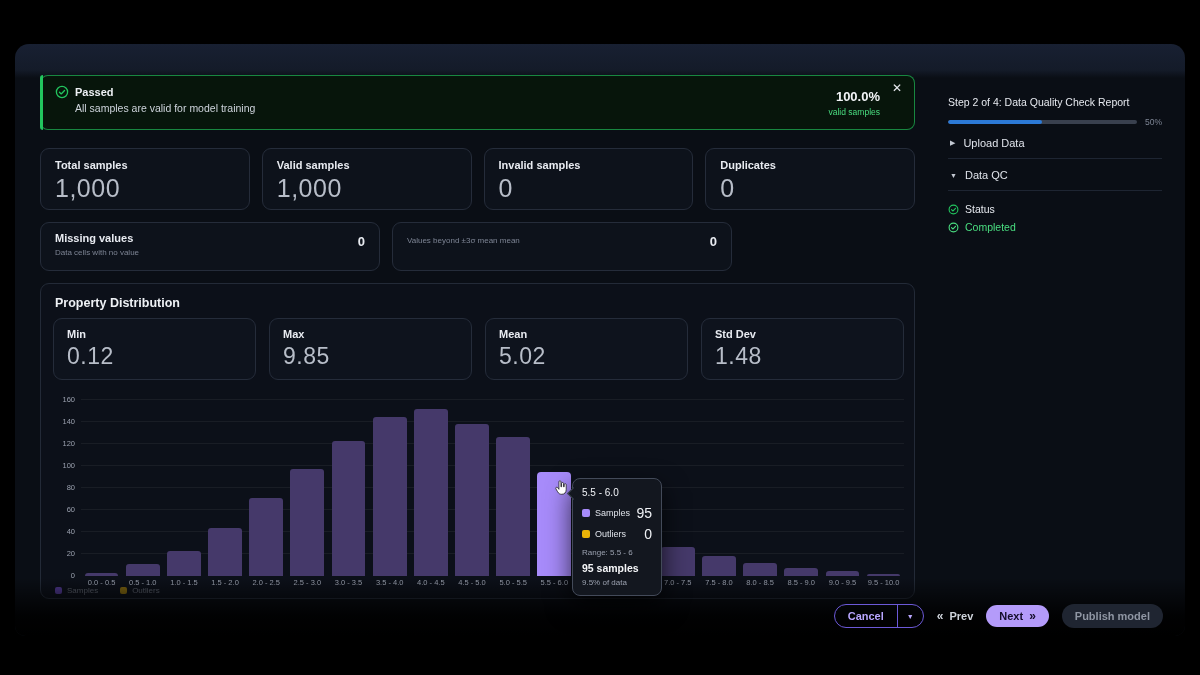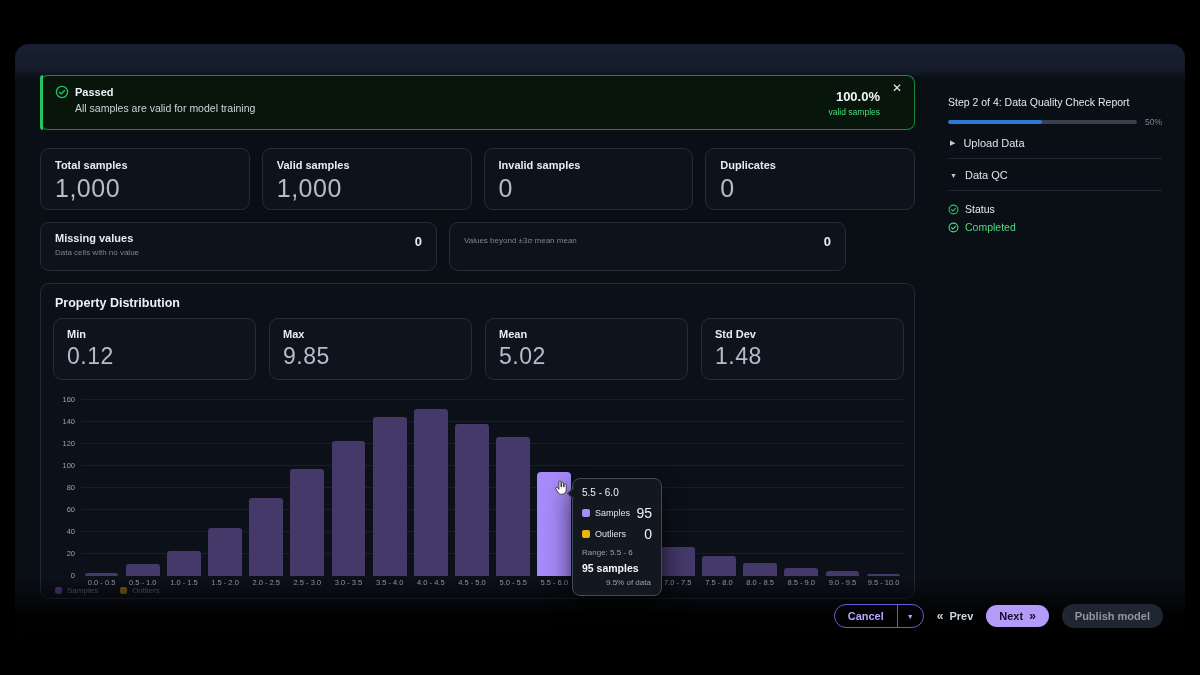--- a/index.html
+++ b/index.html
@@ -29,21 +29,21 @@
   .icon-check { width:14px; height:14px; display:inline-block; }
   .icon-check-sm { width:11px; height:11px; display:inline-block; }
 
   
   .row1 { position:absolute; left:25px; top:104px; width:875px; height:62px; display:flex; gap:12px; }
   .card { background:#0d121b; border:1px solid #252c3a; border-radius:9px; position:relative; }
   .row1 .card { flex:1; padding:10px 14px; }
   .stat-label { font-size:11px; font-weight:bold; color:#e8ebf1; }
   .stat-value { font-size:25px; font-weight:300; color:#b7bdc8; margin-top:3px; letter-spacing:.5px; }
 
-  .row2 { position:absolute; left:25px; top:178px; width:806px; height:49px; display:flex; gap:12px;justify-content:flex-end; }
+  .row2 { position:absolute; left:25px; top:178px; width:692px; height:49px; display:flex; gap:12px;justify-content:flex-end; }
   .row2 .card { flex:1; padding:9px 14px; }
   .wide-sub { font-size:8px; color:#7d8494; margin-top:4px; }
   .wide-value { position:absolute; right:14px; top:11px; font-size:13px; font-weight:bold; color:#e8ebf1; }
 
   
   .dist { position:absolute; left:25px; top:239px; width:875px; height:316px;
     background:#0c1019; border:1px solid #232a37; border-radius:9px; }
   .dist-title { position:absolute; left:14px; top:12px; font-size:12.5px; font-weight:bold; color:#eef1f5; }
   .dist-stats { position:absolute; left:12px; top:34px; width:851px; height:62px; display:flex; gap:13px; }
   .dist-stats .card { flex:1; padding:9px 13px; background:#0e131d; }
@@ -72,21 +72,21 @@
   .tooltip::before { content:''; position:absolute; left:-4.5px; top:10px; width:8px; height:8px;
     background:#13171f; border-left:1px solid #434a59; border-bottom:1px solid #434a59;
     transform:rotate(45deg); }
   .tt-title { font-size:10px; color:#f0f2f6; margin-bottom:7px; }
   .tt-row { display:flex; align-items:center; gap:5px; margin-bottom:5px; }
   .tt-row .swatch { width:8px; height:8px; }
   .tt-label { font-size:9px; color:#dfe3ea; flex:1; }
   .tt-val { font-size:14px; color:#f0f2f6; }
   .tt-range { font-size:8px; color:#9aa0ae; margin-top:6px; }
   .tt-samples { font-size:10.5px; font-weight:bold; color:#f5f6f8; margin-top:5px; }
-  .tt-pct { font-size:8px; color:#9aa0ae; margin-top:4px;margin-left:24px; }
+  .tt-pct { font-size:8px; color:#9aa0ae; margin-top:4px; }
   .cursor-hand { position:absolute; left:553px; top:479px; width:17px; height:17px; z-index:21; }
 
   
   .sidebar { position:absolute; left:933px; top:52px; width:214px; }
   .step-title { font-size:10.5px; color:#e6e9ef; white-space:nowrap; }
   .progress-row { display:flex; align-items:center; gap:8px; margin-top:9px; }
   .progress-track { flex:1; height:3.5px; background:#39404e; border-radius:3px; overflow:hidden; }
   .progress-fill { height:100%; background:#2c79d6; border-radius:3px; }
   .progress-label { font-size:8.5px; color:#7d8494; }
   .side-item { display:flex; align-items:center; gap:8px; font-size:11px; color:#dfe3ea;

